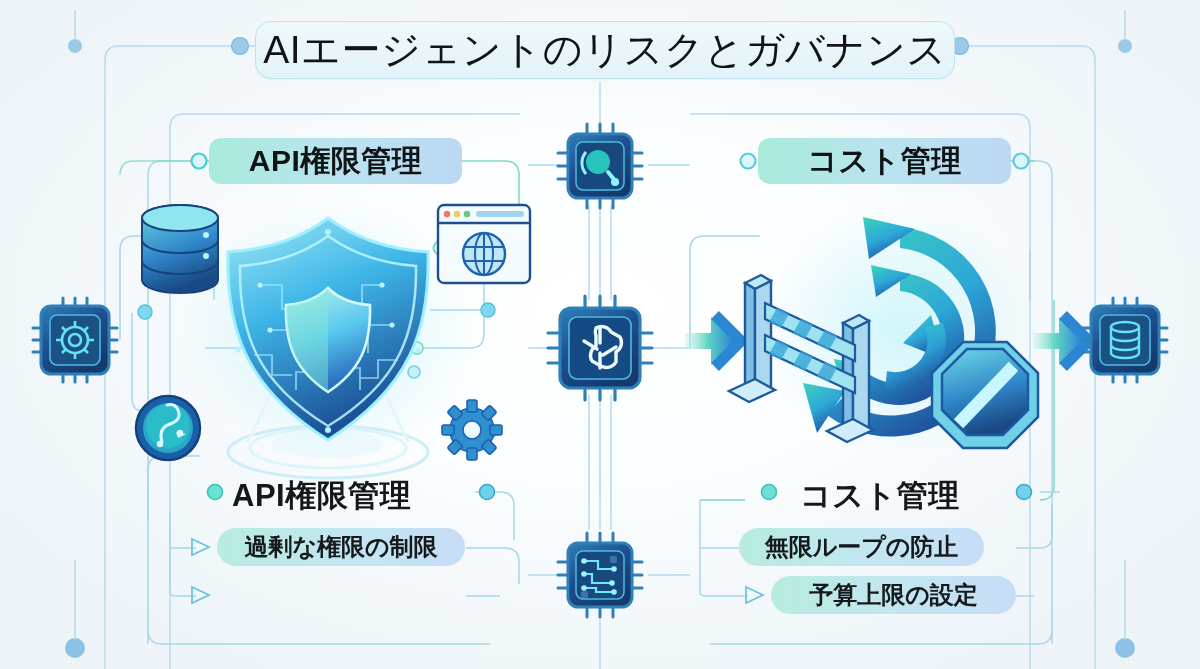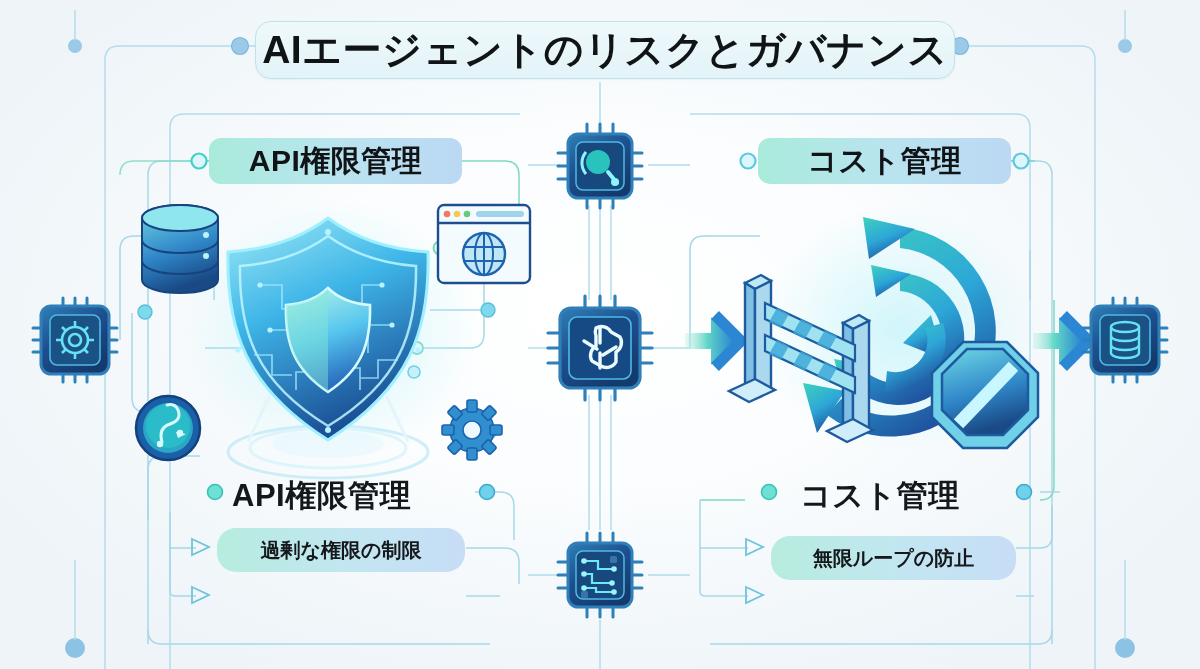--- a/index.html
+++ b/index.html
@@ -19,47 +19,47 @@
 
   
   .chip{
     position:absolute;display:flex;align-items:center;justify-content:center;
     box-sizing:border-box;color:#111416;white-space:nowrap;
   }
   .title-chip{
     left:255px;top:21px;width:700px;height:58px;border-radius:16px;
     background:linear-gradient(180deg,#eef9fb 0%,#e3f3f8 100%);
     border:1.6px solid #bfe3ec;
-    font-size:39px;font-weight:bold;letter-spacing:0.5px;
+    font-size:39px;font-weight:normal;letter-spacing:0.5px;
     box-shadow:0 1px 2px rgba(120,170,190,.10);
   }
   .sec-chip{
     height:46px;border-radius:12px;
     font-size:30px;font-weight:bold;letter-spacing:0.5px;
     background:linear-gradient(90deg,#a9ebdb 0%,#b9e4ef 50%,#bcd8f4 100%);
   }
   #sec-left{left:209px;top:138px;width:253px;}
   #sec-right{left:758px;top:138px;width:253px;}
 
   .colhead{
     position:absolute;font-size:31px;font-weight:bold;color:#14181b;
     letter-spacing:0.5px;white-space:nowrap;
   }
   #head-left{left:232px;top:475px;}
   #head-right{left:800px;top:475px;}
 
   .pill{
-    position:absolute;height:44px;border-radius:19px;
+    position:absolute;height:38px;border-radius:19px;
     display:flex;align-items:center;justify-content:center;
-    font-size:20px;font-weight:bold;color:#15191c;white-space:nowrap;
+    font-size:24px;font-weight:bold;color:#15191c;white-space:nowrap;
     background:linear-gradient(90deg,#b7ecdf 0%,#c2e6f1 55%,#c7ddf6 100%);
   }
   #pill-l1{left:217px;top:528px;width:248px;}
   #pill-l2{left:217px;top:576px;width:248px;}
-  #pill-r1{left:771px;top:528px;width:245px;margin-top:8px;}
+  #pill-r1{left:739px;top:528px;width:245px;}
   #pill-r2{left:771px;top:576px;width:245px;}
 
   
   .illu{position:absolute;}
   #illu-left{left:120px;top:190px;width:420px;height:290px;}
   #illu-right{left:685px;top:195px;width:420px;height:290px;}
 </style>
 </head>
 <body>
 
@@ -440,14 +440,15 @@
         <path d="M-14,5 a14,5 0 0 0 28,0"></path>
       </g>
     </g>
   </svg>
 
   <div class="colhead" id="head-left">API権限管理</div>
   <div class="colhead" id="head-right">コスト管理</div>
 
   <div class="pill" id="pill-l1">過剰な権限の制限</div>
   <div class="pill" id="pill-r1">無限ループの防止</div>
+  <div class="pill" id="pill-r2">予算上限の設定</div>
 
 </div>
 
 </body></html>

